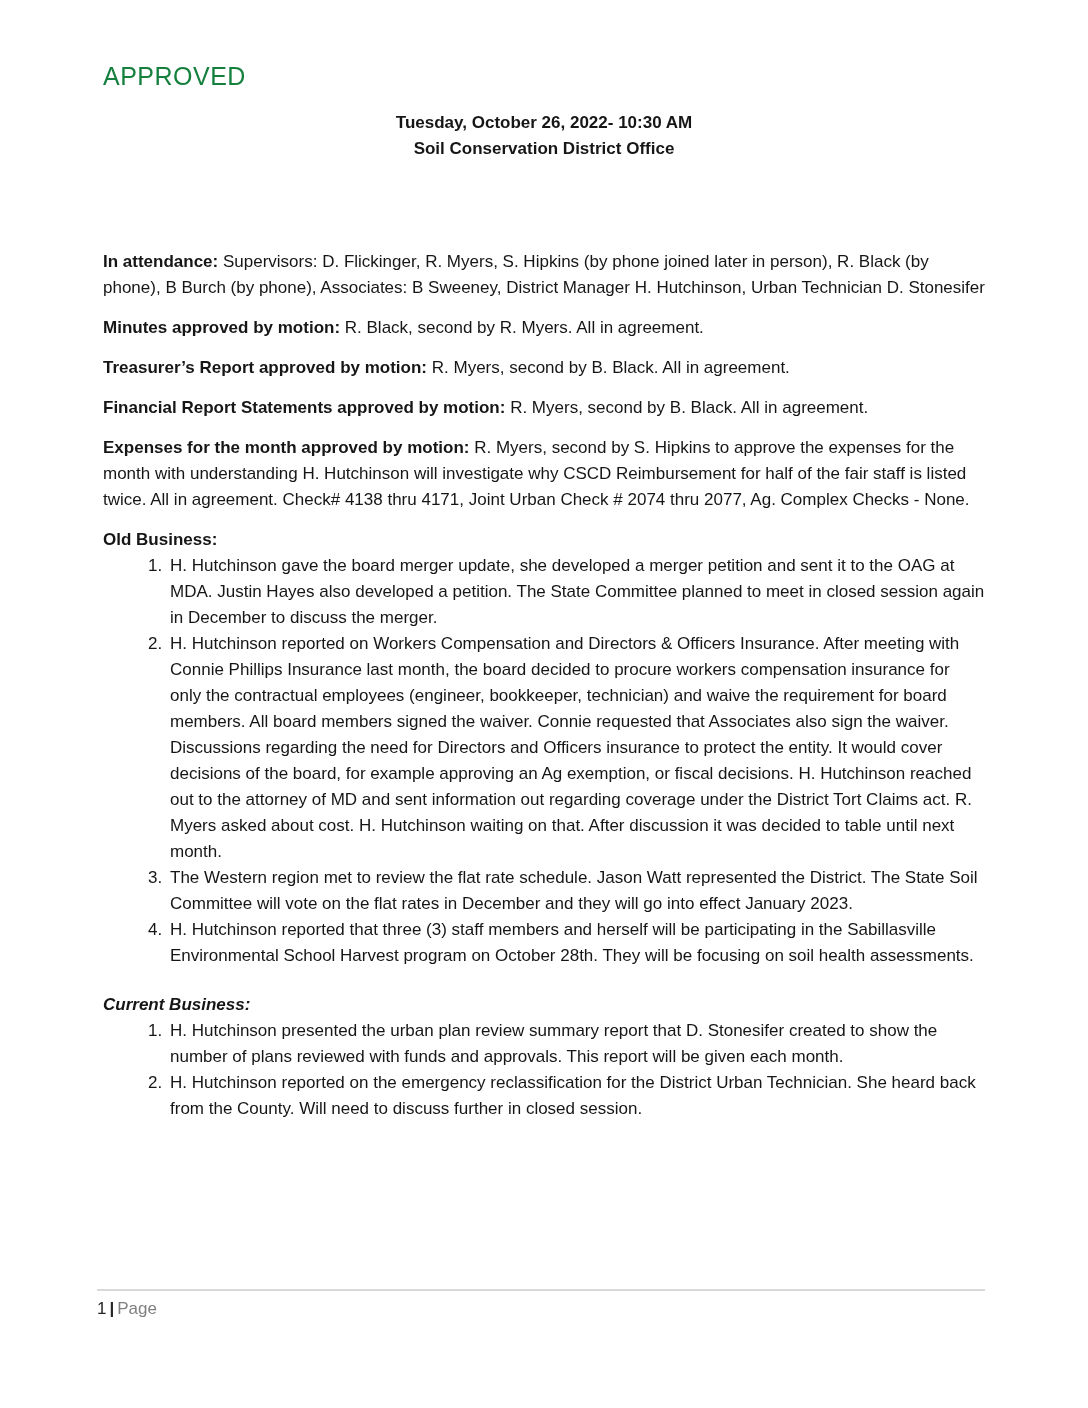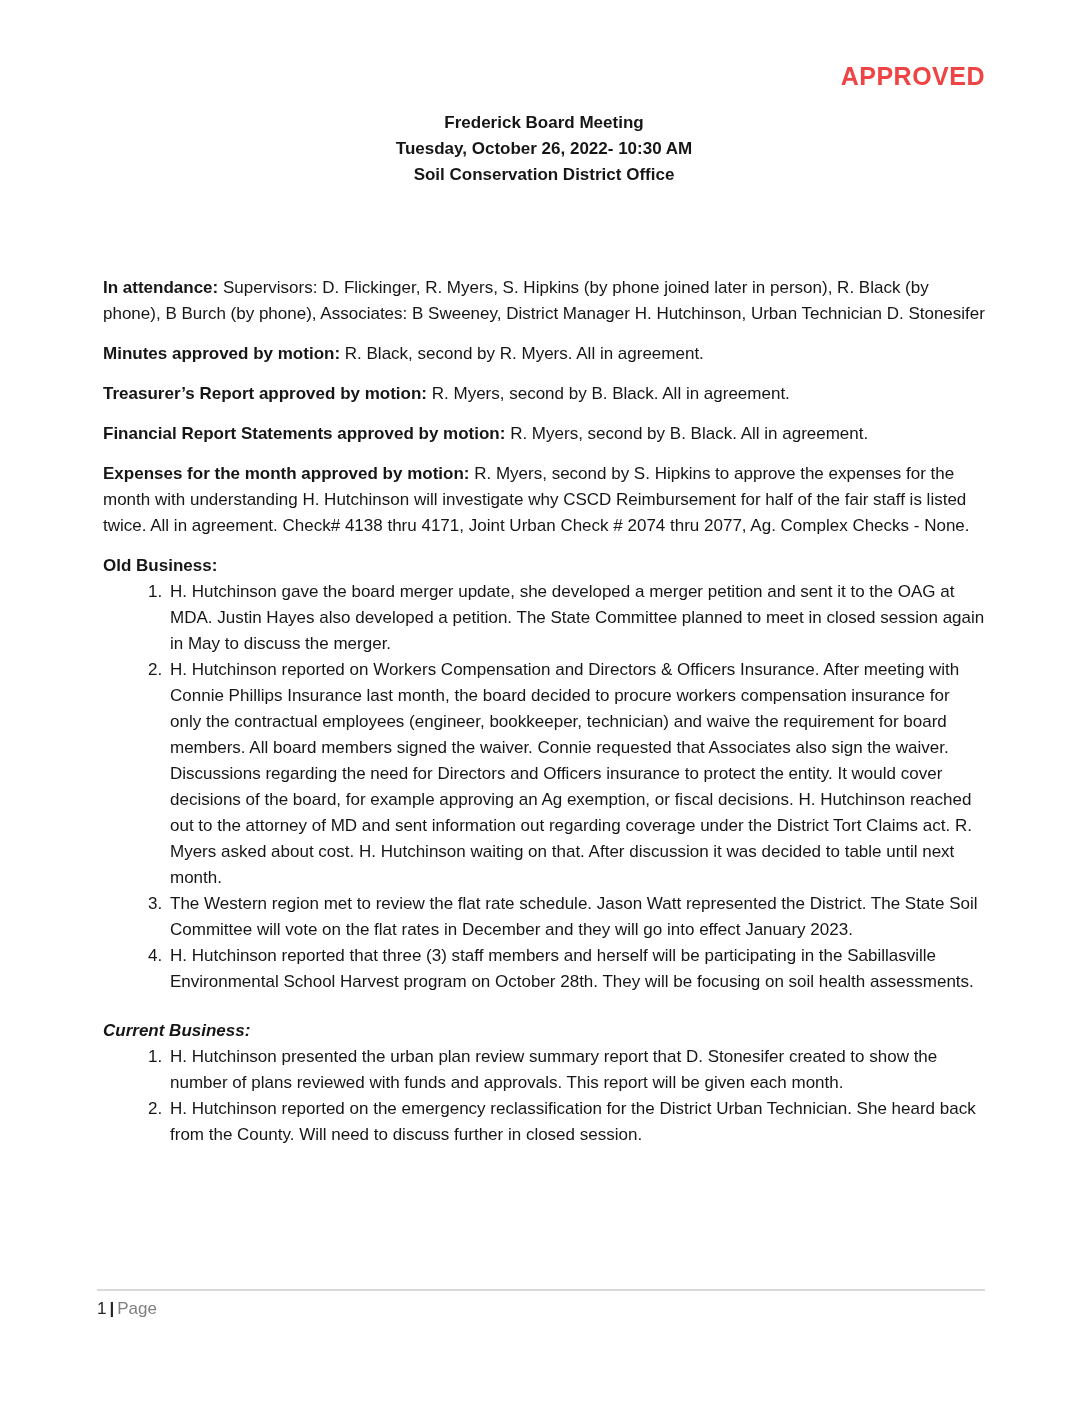--- a/index.html
+++ b/index.html
@@ -12,23 +12,23 @@
     width: 1088px;
     height: 1408px;
     box-sizing: border-box;
     padding: 62px 103px 0 103px;
     background: #ffffff;
     font-family: "Liberation Sans", sans-serif;
     color: #161616;
     overflow: hidden;
   }
   .approved {
-    text-align: right;
-    color: #ef4444;
-    font-weight: 700;
+    text-align: left;
+    color: #15803d;
+    font-weight: 400;
     font-size: 25px;
     line-height: 28px;
     letter-spacing: 0.5px;
   }
   .title-block {
     margin-top: 20px;
     text-align: center;
     font-weight: 700;
     font-size: 17px;
     line-height: 26px;
@@ -89,39 +89,38 @@
   }
 </style>
 </head>
 <body>
 
 <div class="page">
 
   <div class="approved">APPROVED</div>
 
   <div class="title-block">
-    <div>Frederick Board Meeting</div>
     <div>Tuesday, October 26, 2022- 10:30 AM</div>
     <div>Soil Conservation District Office</div>
   </div>
 
   <p class="body-par attendance"><strong>In attendance: </strong><span>Supervisors:  D. Flickinger, R. Myers, S. Hipkins (by phone joined later in person), R. Black (by phone), B Burch (by phone), Associates: B Sweeney, District Manager H. Hutchinson, Urban Technician D. Stonesifer</span></p>
 
 
   <p class="body-par"><strong>Minutes approved by motion: </strong><span class="u">R. Black, second by R. Myers. All in agreement.</span><span></span></p>
 
   <p class="body-par"><strong>Treasurer’s Report approved by motion: </strong><span class="u">R. Myers, second by B. Black. All in agreement.</span><span></span></p>
 
   <p class="body-par"><strong>Financial Report Statements approved by motion: </strong><span class="u">R. Myers, second by B. Black. All in agreement.</span><span></span></p>
 
   <p class="body-par"><strong>Expenses for the month approved by motion: </strong><span class="u">R. Myers, second by S. Hipkins to approve the expenses for the month with understanding H. Hutchinson will investigate why CSCD Reimbursement for half of the fair staff is listed twice. All in agreement.</span><span> Check# 4138 thru 4171, Joint Urban Check # 2074 thru 2077, Ag. Complex Checks - None.</span></p>
 
   <p class="section-heading">Old Business:</p>
   <ol class="biz-list">
-    <li>H. Hutchinson gave the board merger update, she developed a merger petition and sent it to the OAG at MDA. Justin Hayes also developed a petition. The State Committee planned to meet in closed session again in May to discuss the merger.</li>
+    <li>H. Hutchinson gave the board merger update, she developed a merger petition and sent it to the OAG at MDA. Justin Hayes also developed a petition. The State Committee planned to meet in closed session again in December to discuss the merger.</li>
     <li>H. Hutchinson reported on Workers Compensation and Directors &amp; Officers Insurance. After meeting with Connie Phillips Insurance last month, the board decided to procure workers compensation insurance for only the contractual employees (engineer, bookkeeper, technician) and waive the requirement for board members. All board members signed the waiver. Connie requested that Associates also sign the waiver.  Discussions regarding the need for Directors and Officers insurance to protect the entity. It would cover decisions of the board, for example approving an Ag exemption, or fiscal decisions. H. Hutchinson reached out to the attorney of MD and sent information out regarding coverage under the District Tort Claims act. R. Myers asked about cost. H. Hutchinson waiting on that. After discussion it was decided to table until next month.</li>
     <li>The Western region met to review the flat rate schedule. Jason Watt represented the District. The State Soil Committee will vote on the flat rates in December and they will go into effect January 2023.</li>
     <li>H. Hutchinson reported that three (3) staff members and herself will be participating in the Sabillasville Environmental School Harvest program on October 28th. They will be focusing on soil health assessments.</li>
   </ol>
 
   <p class="section-heading gap-lg">Current Business:</p>
   <ol class="biz-list">
     <li>H. Hutchinson presented the urban plan review summary report that D. Stonesifer created to show the number of plans reviewed with funds and approvals. This report will be given each month.</li>
     <li>H. Hutchinson reported on the emergency reclassification for the District Urban Technician. She heard back from the County. Will need to discuss further in closed session.</li>
   </ol>

